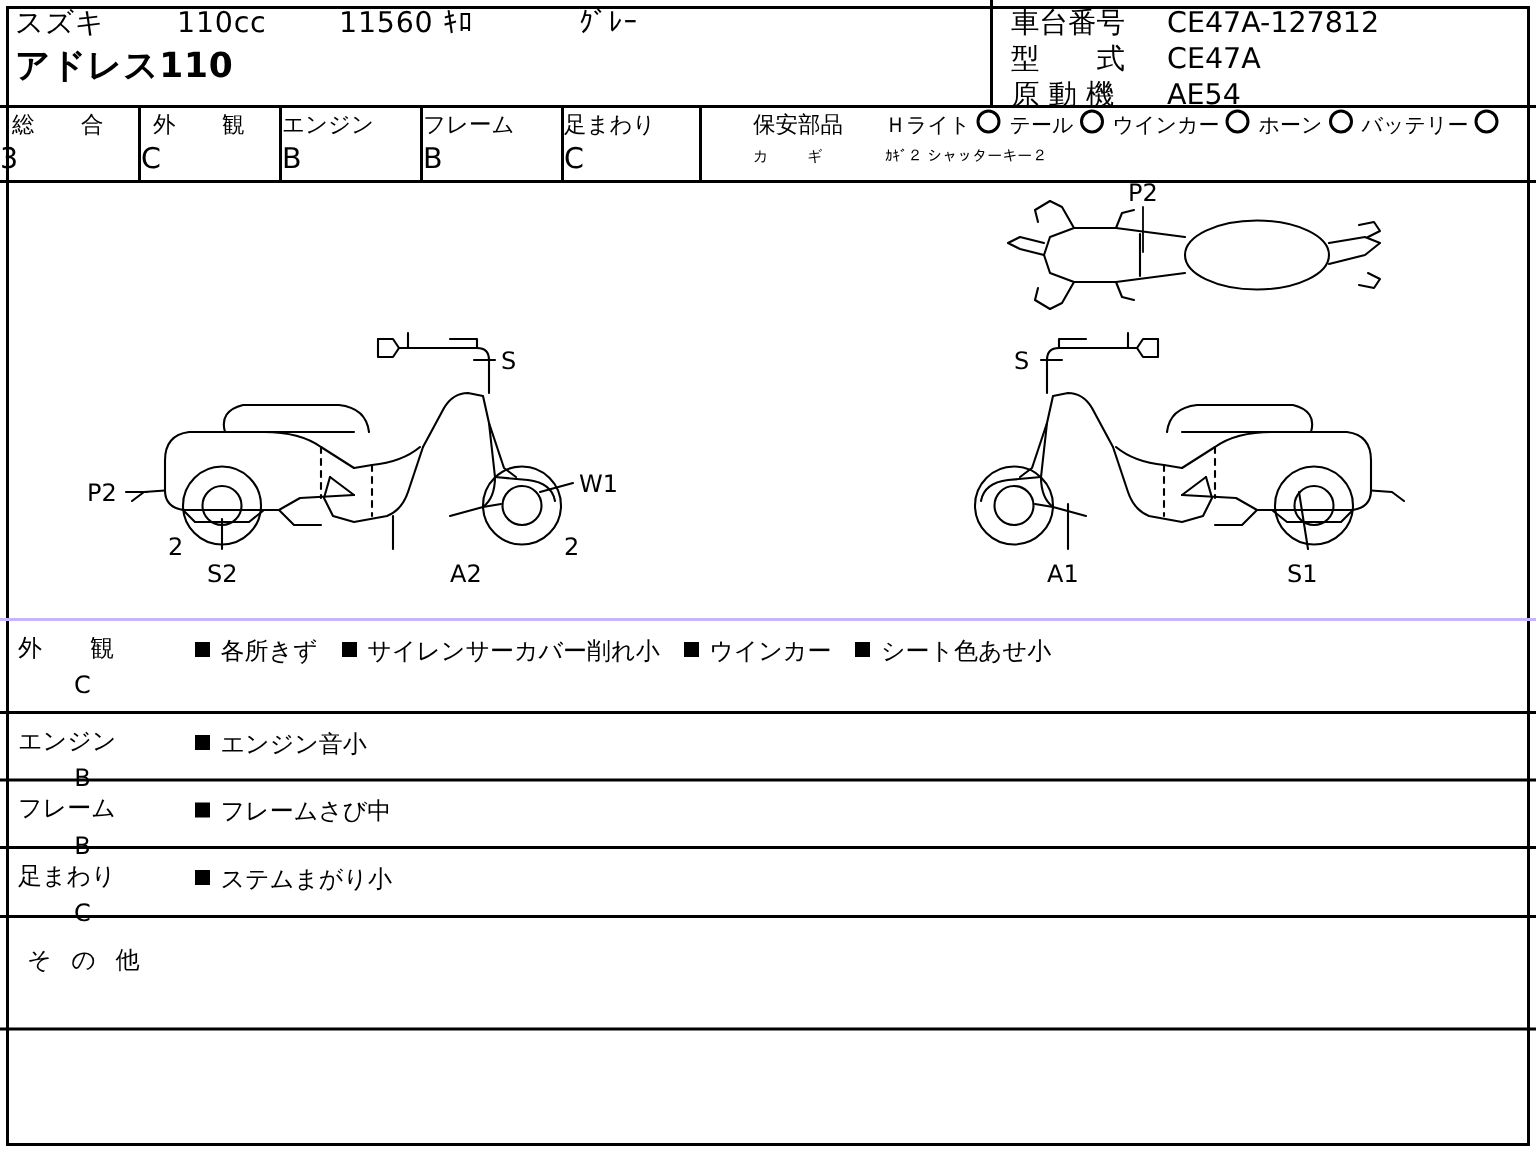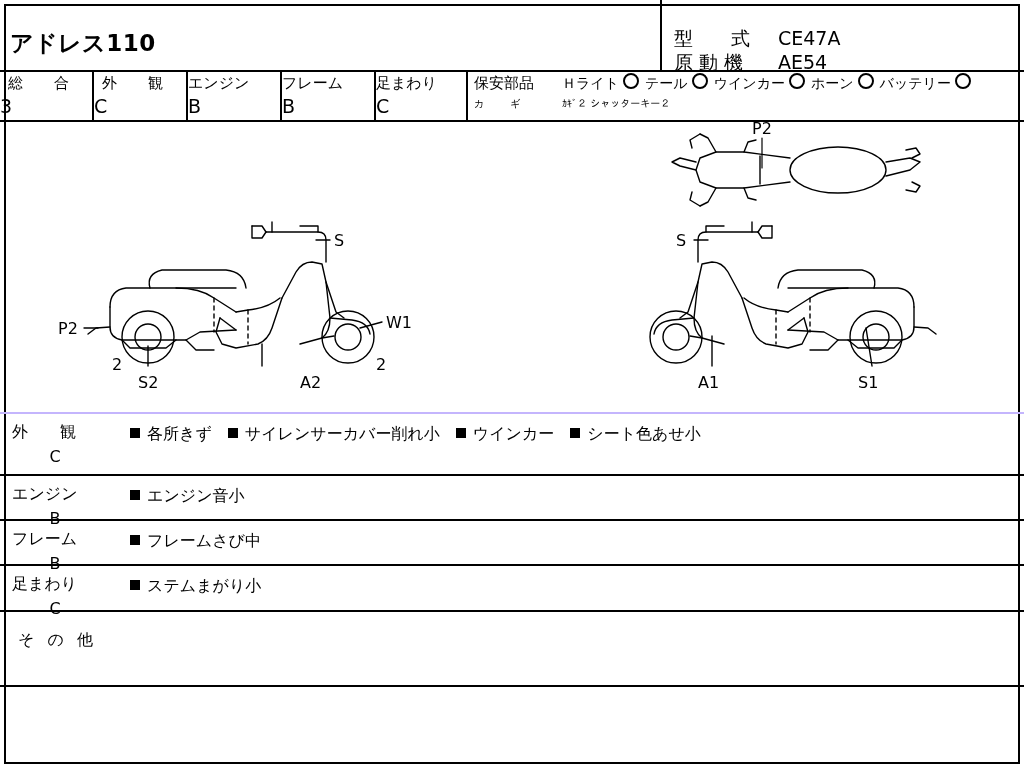--- a/index.html
+++ b/index.html
@@ -103,21 +103,21 @@
     left: 6px; top: 1px;
     font-size: 15px;
     white-space: nowrap;
   }
   .equip-row2 {
     position: absolute;
     left: 6px; top: 25px;
     font-size: 10px;
     white-space: nowrap;
   }
-  .equip-title { display: inline-block; width: 88px; }
+  .equip-title { display: inline-block; width: 88px; margin-left: 28px; }
   .equip-title.sp { letter-spacing: 8px; }
   .eq-item { display: inline-block; margin-right: 6px; }
   .eq-item .nm { font-size: 14px; }
   .circ {
     display: inline-block;
     width: 12px; height: 12px;
     border: 2.5px solid #000;
     border-radius: 50%;
     margin-left: 4px;
     vertical-align: -1px;
@@ -197,23 +197,29 @@
 </style>
 </head>
 <body>
 
 <div class="sheet">
 
   <div class="outer-frame"></div>
 
   <div class="top-area">
     <div class="top-left">
+      <div class="mk-row">
+        <span class="mk-maker">スズキ</span><span class="mk-disp">110cc</span><span class="mk-km">11560 ｷﾛ</span><span class="mk-color">ｸﾞﾚｰ</span>
+      </div>
       <div class="model-row">アドレス110</div>
     </div>
     <div class="top-right">
+      <div class="tr-row r1">
+        <span class="lbl">車台番号</span><span>CE47A-127812</span>
+      </div>
       <div class="tr-row r2">
         <span class="lbl">型　　式</span><span>CE47A</span>
       </div>
       <div class="tr-row r3">
         <span class="lbl">原 動 機</span><span>AE54</span>
       </div>
     </div>
   </div>
 
   <div class="grade-band">

